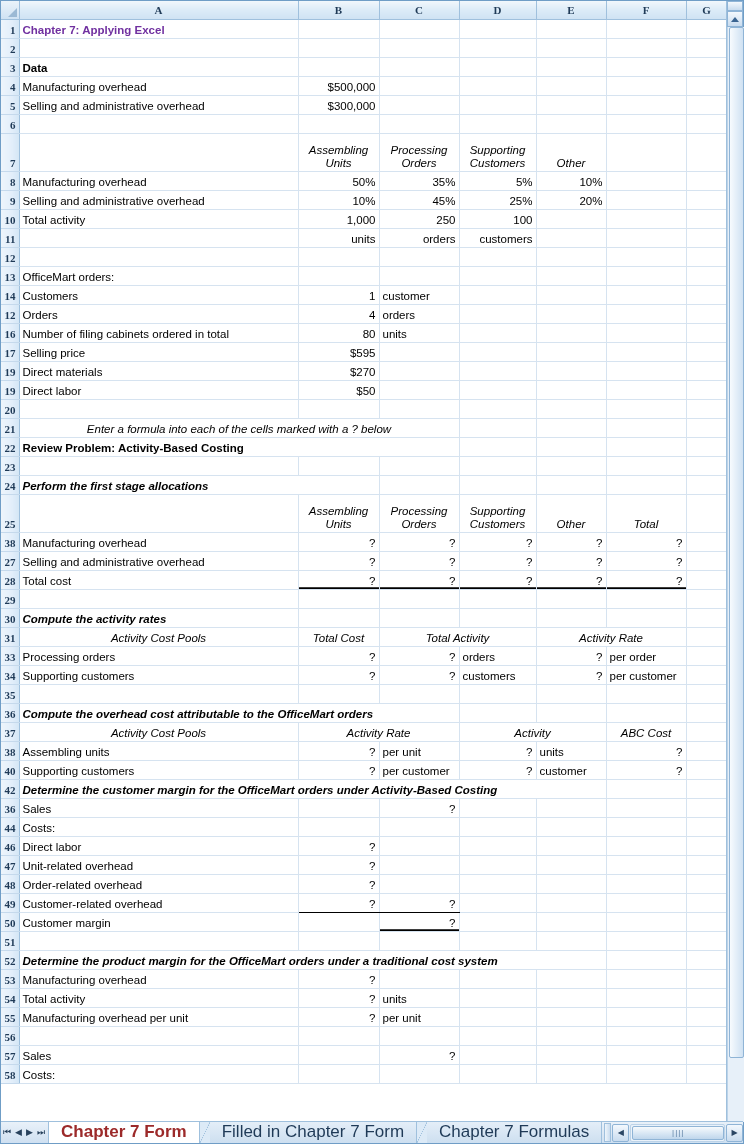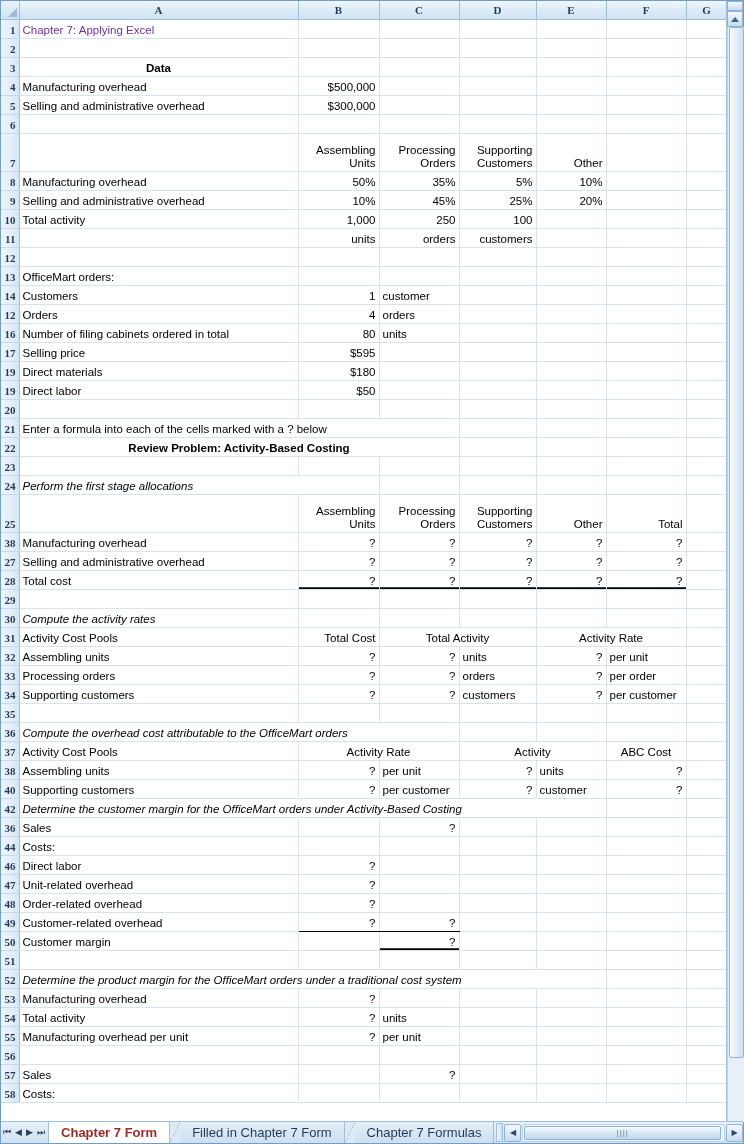--- a/index.html
+++ b/index.html
@@ -76,43 +76,43 @@
     white-space:nowrap;
     overflow:visible;
     vertical-align:bottom;
     padding:0 3px 1px 3px !important;
     line-height:13px;
   }
   td.cell.tall{height:35px;}
   .r{text-align:right;}
   .l{text-align:left;}
   .c{text-align:center;}
-  .b{font-weight:bold;text-align:center;}
-  .i{}
-  .bi{font-weight:normal;font-style:italic;}
-  .purple{color:#7030a0;font-weight:normal;}
+  .b{font-weight:bold;}
+  .i{font-style:italic;text-align:center;}
+  .bi{font-weight:bold;font-style:italic;}
+  .purple{color:#7030a0;font-weight:bold;}
   
   .topline{border-top:1.6px solid #000 !important;}
   .botdouble{box-shadow:inset 0 -3px 0 -1.5px #000, inset 0 -6px 0 -4.5px #000;}
   .overflowtxt{overflow:visible;position:relative;z-index:3;}
 
   
   .tabbar{
     position:absolute;left:0;bottom:0;width:742px;height:21px;
     background:linear-gradient(to bottom,#e9f1f9,#cfe0f1);
     border-top:1px solid #9fc0dd;
     display:flex;align-items:stretch;
   }
   .navbtns{display:flex;align-items:center;padding:0 3px 0 2px;gap:4px;
            border-right:1px solid #9fc0dd;}
   .navbtns span{font-size:9px;color:#27415c;line-height:1;cursor:default;}
   .tabs{display:flex;align-items:stretch;flex:0 0 auto;}
   .tab{
     display:flex;align-items:center;padding:0 12px 1px 12px;
-    font-size:13px;color:#1f3a57;
+    font-size:17px;color:#1f3a57;
     background:linear-gradient(to bottom,#e4eef8,#cddff0);
     border-right:1px solid #9fc0dd;
     transform:skewX(0deg);
     position:relative;
   }
   .tab.active{
     background:#ffffff;color:#9c2a2a;font-weight:bold;
   }
   .tab::after{
     content:"";position:absolute;right:-1px;top:0;bottom:0;width:10px;
@@ -354,21 +354,21 @@
             <td class="cell r">$595</td>
             <td class="cell"></td>
             <td class="cell"></td>
             <td class="cell"></td>
             <td class="cell"></td>
             <td class="cell"></td>
           </tr>
           <tr>
             <th class="rowhead">19</th>
             <td class="cell l">Direct materials</td>
-            <td class="cell r">$180</td>
+            <td class="cell r">$270</td>
             <td class="cell"></td>
             <td class="cell"></td>
             <td class="cell"></td>
             <td class="cell"></td>
             <td class="cell"></td>
           </tr>
           <tr>
             <th class="rowhead">19</th>
             <td class="cell l">Direct labor</td>
             <td class="cell r">$50</td>
@@ -482,30 +482,20 @@
             <td class="cell"></td>
             <td class="cell"></td>
             <td class="cell"></td>
           </tr>
           <tr>
             <th class="rowhead">31</th>
             <td class="cell l i">Activity Cost Pools</td>
             <td class="cell r i">Total Cost</td>
             <td class="cell c i overflowtxt" colspan="2">Total Activity</td>
             <td class="cell c i overflowtxt" colspan="2">Activity Rate</td>
-            <td class="cell"></td>
-          </tr>
-          <tr>
-            <th class="rowhead">32</th>
-            <td class="cell l">Assembling units</td>
-            <td class="cell r">?</td>
-            <td class="cell r">?</td>
-            <td class="cell l">units</td>
-            <td class="cell r">?</td>
-            <td class="cell l">per unit</td>
             <td class="cell"></td>
           </tr>
           <tr>
             <th class="rowhead">33</th>
             <td class="cell l">Processing orders</td>
             <td class="cell r">?</td>
             <td class="cell r">?</td>
             <td class="cell l">orders</td>
             <td class="cell r">?</td>
             <td class="cell l">per order</td>

